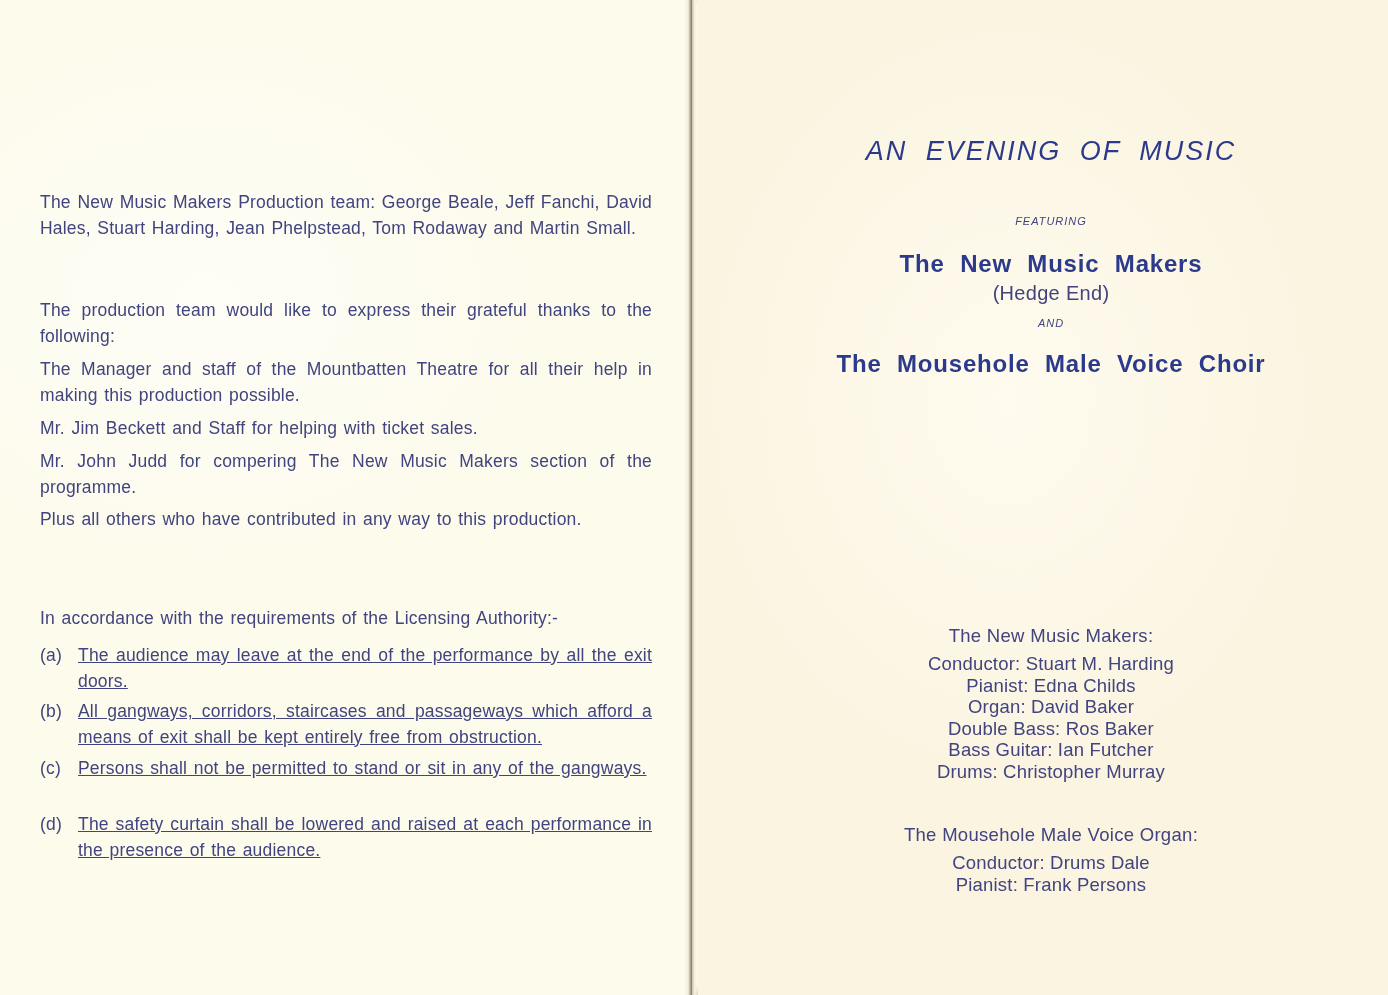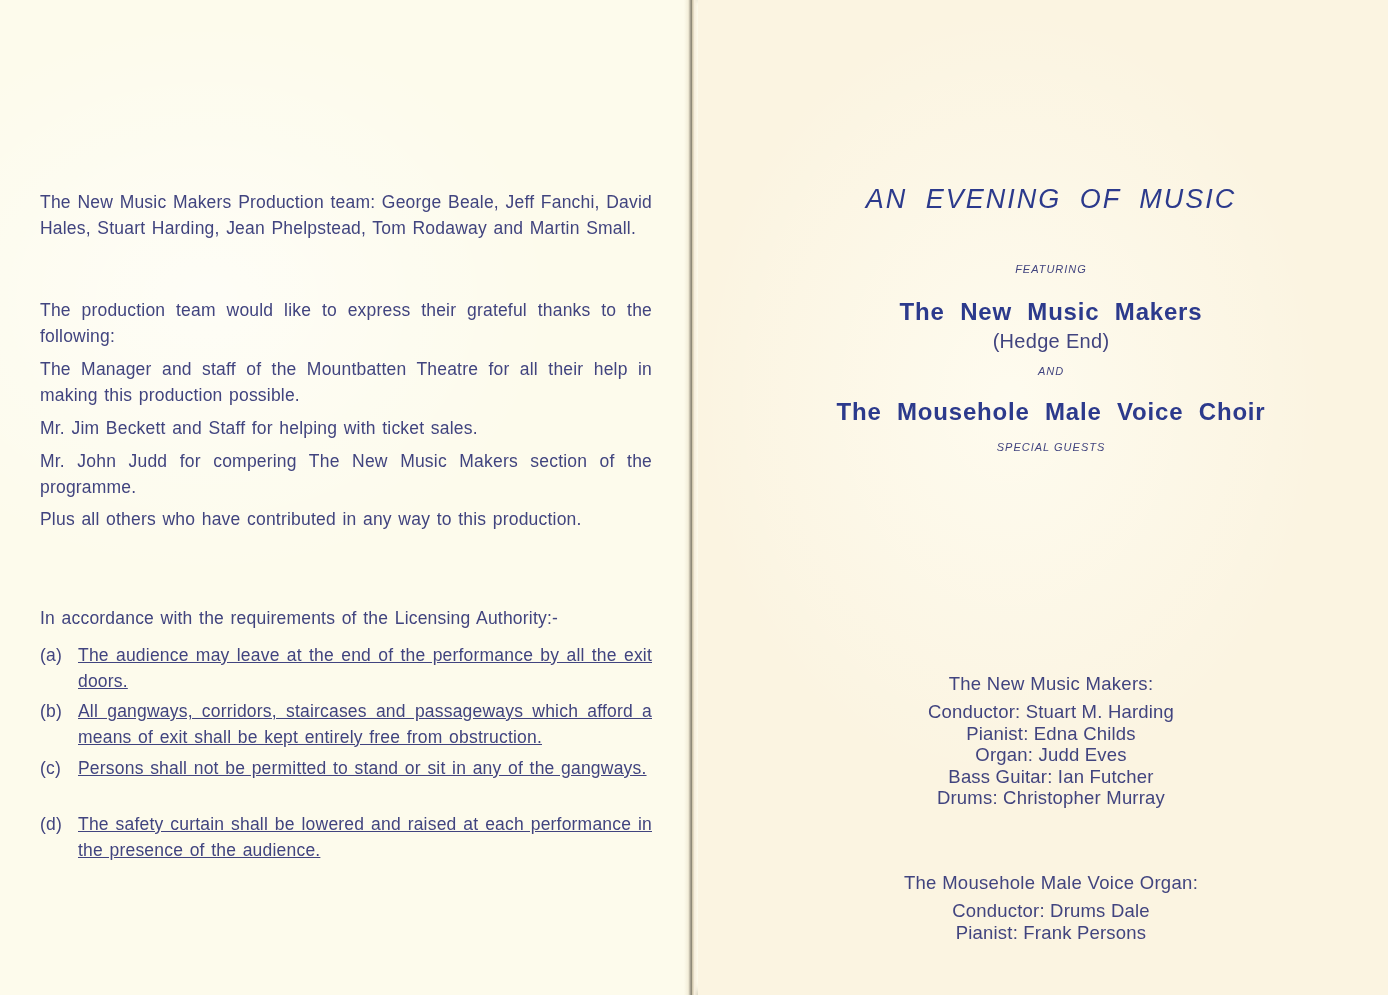--- a/index.html
+++ b/index.html
@@ -71,21 +71,20 @@
     background:
       radial-gradient(ellipse 420px 520px at 45% 40%, rgba(255,253,242,0.8), rgba(255,253,242,0) 75%),
       var(--right-paper);
     color: var(--ink);
   }
   .page-right .cblock {
     position: absolute;
     left: 0; right: 0;
     padding-left: 16px;
     text-align: center;
-    margin-top: 48px;
   }
   .title {
     font-style: italic;
     font-size: 27px;
     letter-spacing: 2px;
     word-spacing: 9px;
     color: var(--ink-bold);
   }
   .small-italic {
     font-style: italic;
@@ -143,28 +142,28 @@
   <div class="page-right">
     <div class="cblock title" style="top:136px">AN EVENING OF MUSIC</div>
 
     <div class="cblock small-italic" style="top:215px">FEATURING</div>
     <div class="cblock act-name" style="top:250px">The New Music Makers</div>
     <div class="cblock act-sub" style="top:282px">(Hedge End)</div>
 
     <div class="cblock small-italic" style="top:317px">AND</div>
     <div class="cblock act-name" style="top:350px">The Mousehole Male Voice Choir</div>
 
-    <div class="cblock small-italic" style="top:393px">SPECIAL GUESTS</div>
 
 
     <div class="cblock group-heading" style="top:625px">The New Music Makers:</div>
     <div class="cblock" style="top:653px">
       <div class="member-line">Conductor: Stuart M. Harding</div>
       <div class="member-line">Pianist: Edna Childs</div>
-      <div class="member-line">Organ: Judd Eves</div>
+      <div class="member-line">Organ: David Baker</div>
+      <div class="member-line">Double Bass: Ros Baker</div>
       <div class="member-line">Bass Guitar: Ian Futcher</div>
       <div class="member-line">Drums: Christopher Murray</div>
     </div>
 
     <div class="cblock group-heading" style="top:824px">The Mousehole Male Voice Organ:</div>
     <div class="cblock" style="top:852px">
       <div class="member-line">Conductor: Drums Dale</div>
       <div class="member-line">Pianist: Frank Persons</div>
     </div>
   </div>

